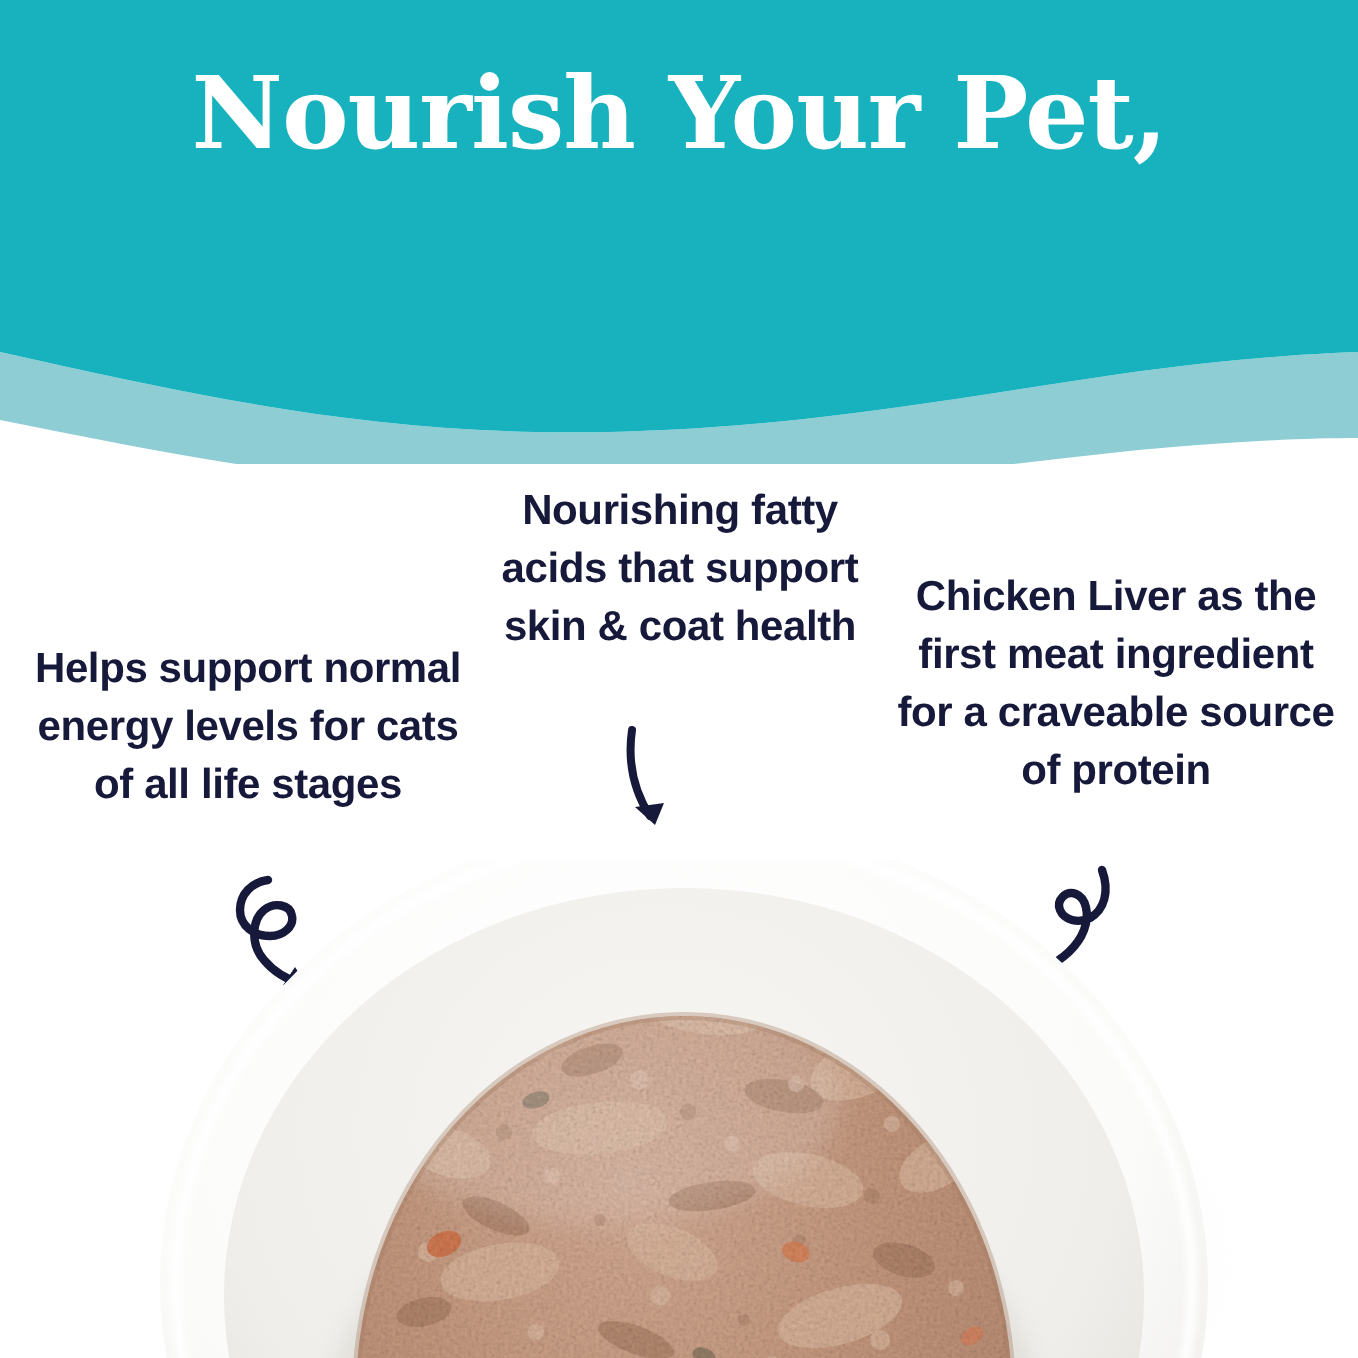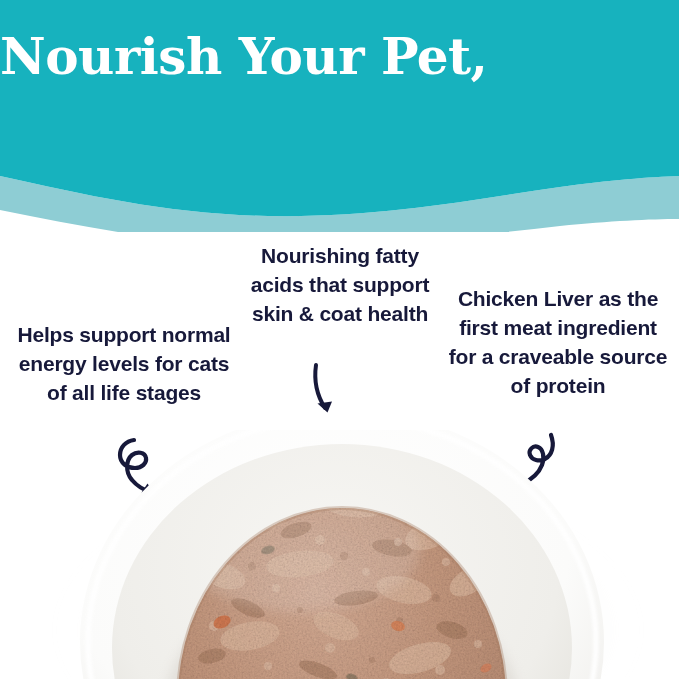--- a/index.html
+++ b/index.html
@@ -35,20 +35,21 @@
   .banner-svg {
     position: absolute;
     left: 0; top: 0;
     display: block;
   }
   .headline {
     position: absolute;
     left: 0;
     top: 26px;
     width: 679px;
+    text-align: center;
     color: #ffffff;
     font-family: "DejaVu Serif", "Liberation Serif", serif;
     font-weight: bold;
     font-size: 50px;
     line-height: 62px;
     letter-spacing: -0.5px;
     white-space: nowrap;
     text-rendering: optimizeLegibility;
   }
   .headline .line2 {

